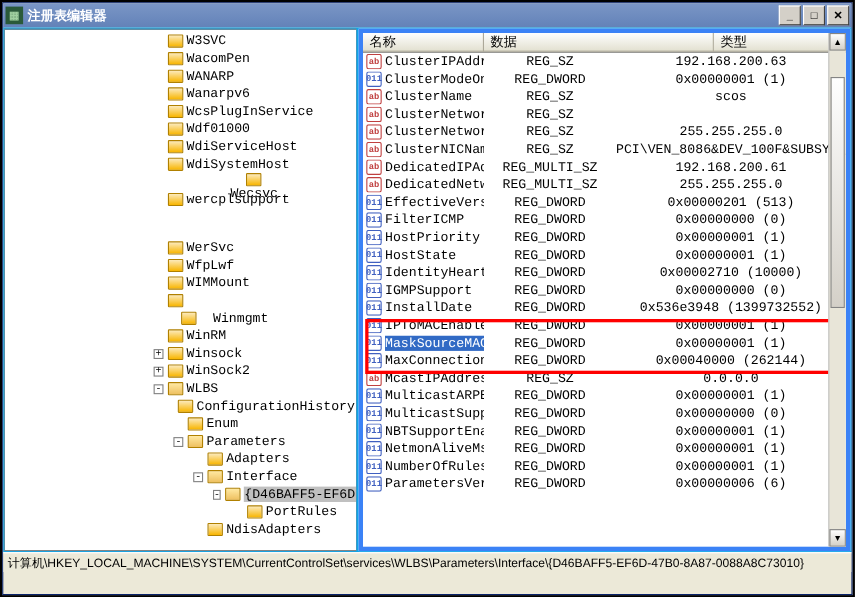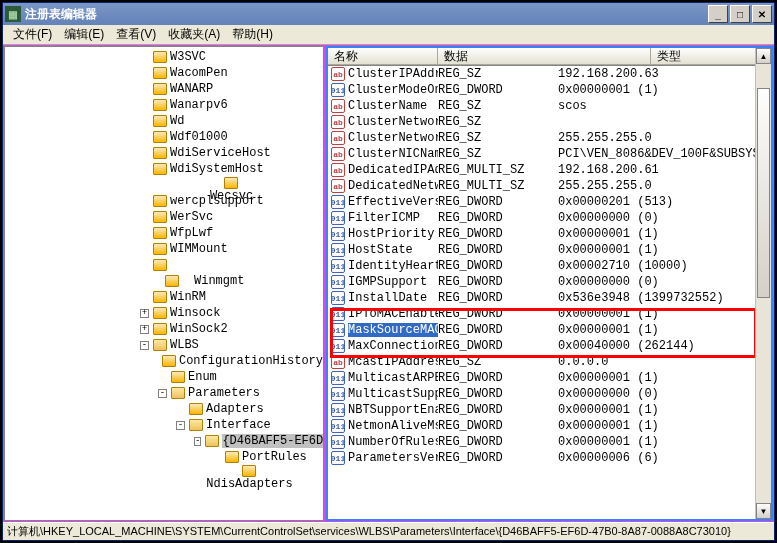--- a/index.html
+++ b/index.html
@@ -61,34 +61,35 @@
     padding: 0 4px;
     border-bottom: 1px solid #aca899;
   }
   .menuitem {
     padding: 2px 6px;
     cursor: default;
   }
   .client {
     display: flex;
     height: calc(100% - 22px - 20px - 18px);
-    background: #d946ef;
+    background: #0ea5e9;
+    text-align: center;
   }
   .tree-pane {
     width: 320px;
     background: #fff;
     border: 1px solid #848484;
     margin: 1px;
     overflow: auto;
     padding-top: 2px;
   }
   .list-pane {
     flex: 1;
     background: #fff;
-    border: 2px solid #3b82f6;
+    border: 4px solid #3b82f6;
     margin: 1px;
     position: relative;
     overflow: hidden;
   }
   .statusbar {
     height: 18px;
     background: #ece9d8;
     border-top: 1px solid #fff;
     padding: 2px 4px;
     font-size: 11px;
@@ -227,27 +228,20 @@
   <div class="titlebar">
     <span class="icon">▦</span>
     <span class="title">注册表编辑器</span>
     <div class="winbtns">
       <div class="winbtn">_</div>
       <div class="winbtn">□</div>
       <div class="winbtn">✕</div>
     </div>
   </div>
 
-  <div class="menubar">
-    <span class="menuitem">文件(F)</span>
-    <span class="menuitem">编辑(E)</span>
-    <span class="menuitem">查看(V)</span>
-    <span class="menuitem">收藏夹(A)</span>
-    <span class="menuitem">帮助(H)</span>
-  </div>
 
   <div class="client">
     <div class="tree-pane">
       <div class="tree" id="tree">
             <div class="tree-row" style="padding-left: 135px;">
               <span style="display: inline-block; width: 11px;"></span>
               <span class="folder-icon"></span>
               <span class="tree-label">W3SVC</span>
             </div>
             <div class="tree-row" style="padding-left: 135px;">
@@ -261,21 +255,21 @@
               <span class="tree-label">WANARP</span>
             </div>
             <div class="tree-row" style="padding-left: 135px;">
               <span style="display: inline-block; width: 11px;"></span>
               <span class="folder-icon"></span>
               <span class="tree-label">Wanarpv6</span>
             </div>
             <div class="tree-row" style="padding-left: 135px;">
               <span style="display: inline-block; width: 11px;"></span>
               <span class="folder-icon"></span>
-              <span class="tree-label">Wd</span>
+              <span class="tree-label">WcsPlugInService</span>
             </div>
             <div class="tree-row" style="padding-left: 135px;">
               <span style="display: inline-block; width: 11px;"></span>
               <span class="folder-icon"></span>
               <span class="tree-label">Wdf01000</span>
             </div>
             <div class="tree-row" style="padding-left: 135px;">
               <span style="display: inline-block; width: 11px;"></span>
               <span class="folder-icon"></span>
               <span class="tree-label">WdiServiceHost</span>
@@ -288,21 +282,21 @@
             <div class="tree-row" style="padding-left: 135px; flex-direction: column;">
               <span style="display: inline-block; width: 11px;"></span>
               <span class="folder-icon"></span>
               <span class="tree-label">Wecsvc</span>
             </div>
             <div class="tree-row" style="padding-left: 135px;">
               <span style="display: inline-block; width: 11px;"></span>
               <span class="folder-icon"></span>
               <span class="tree-label">wercplsupport</span>
             </div>
-            <div class="tree-row" style="padding-left: 135px;">
+            <div class="tree-row" style="padding-left: 135px; margin-top: 28px;">
               <span style="display: inline-block; width: 11px;"></span>
               <span class="folder-icon"></span>
               <span class="tree-label">WerSvc</span>
             </div>
             <div class="tree-row" style="padding-left: 135px;">
               <span style="display: inline-block; width: 11px;"></span>
               <span class="folder-icon"></span>
               <span class="tree-label">WfpLwf</span>
             </div>
             <div class="tree-row" style="padding-left: 135px;">
@@ -367,21 +361,21 @@
             <div class="tree-row" style="padding-left: 189px;">
               <span class="expander">-</span>
               <span class="folder-icon open"></span>
               <span class="tree-label selected">{D46BAFF5-EF6D-47</span>
             </div>
             <div class="tree-row" style="padding-left: 207px;">
               <span style="display: inline-block; width: 11px;"></span>
               <span class="folder-icon"></span>
               <span class="tree-label">PortRules</span>
             </div>
-            <div class="tree-row" style="padding-left: 171px; flex-direction: column;">
+            <div class="tree-row" style="padding-left: 171px;">
               <span style="display: inline-block; width: 11px;"></span>
               <span class="folder-icon"></span>
               <span class="tree-label">NdisAdapters</span>
             </div>
           </div>
     </div>
 
     <div class="list-pane">
       <div class="list-header">
         <div class="col col-name">名称</div>

